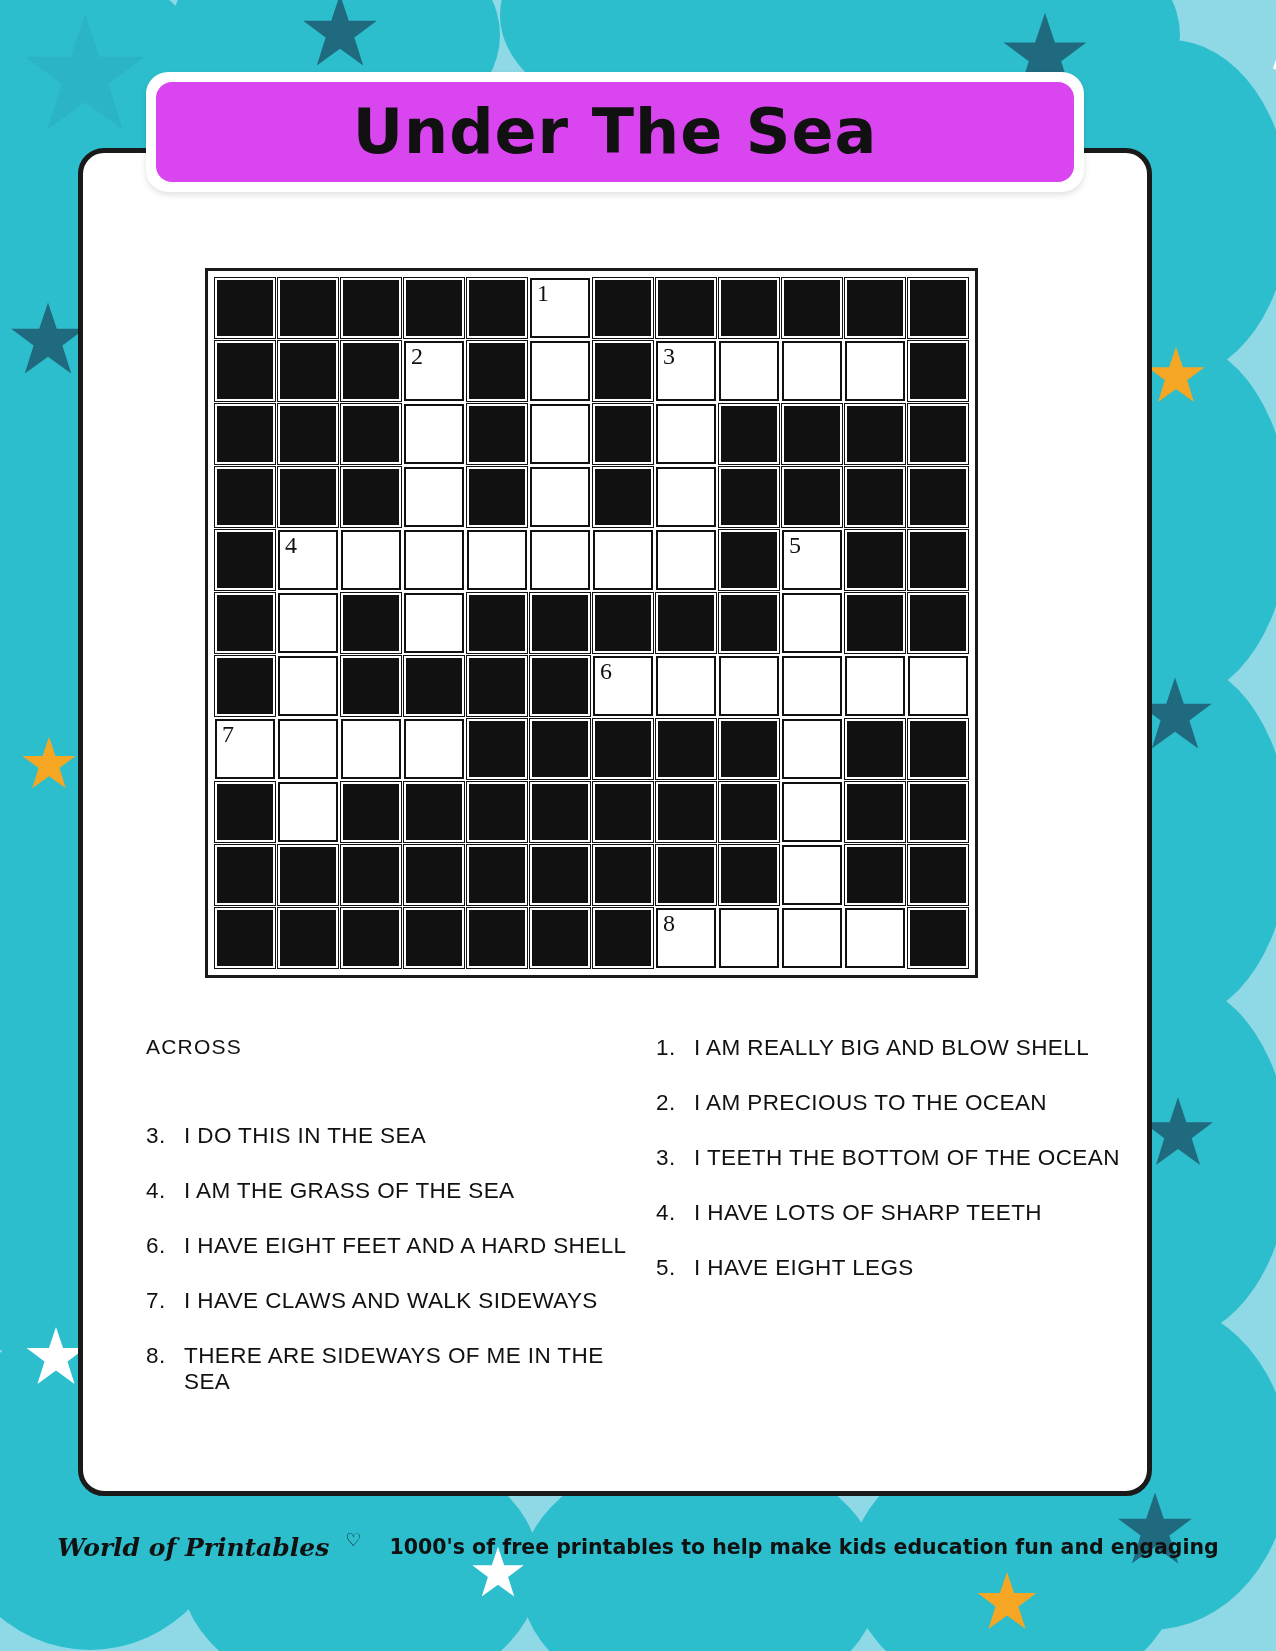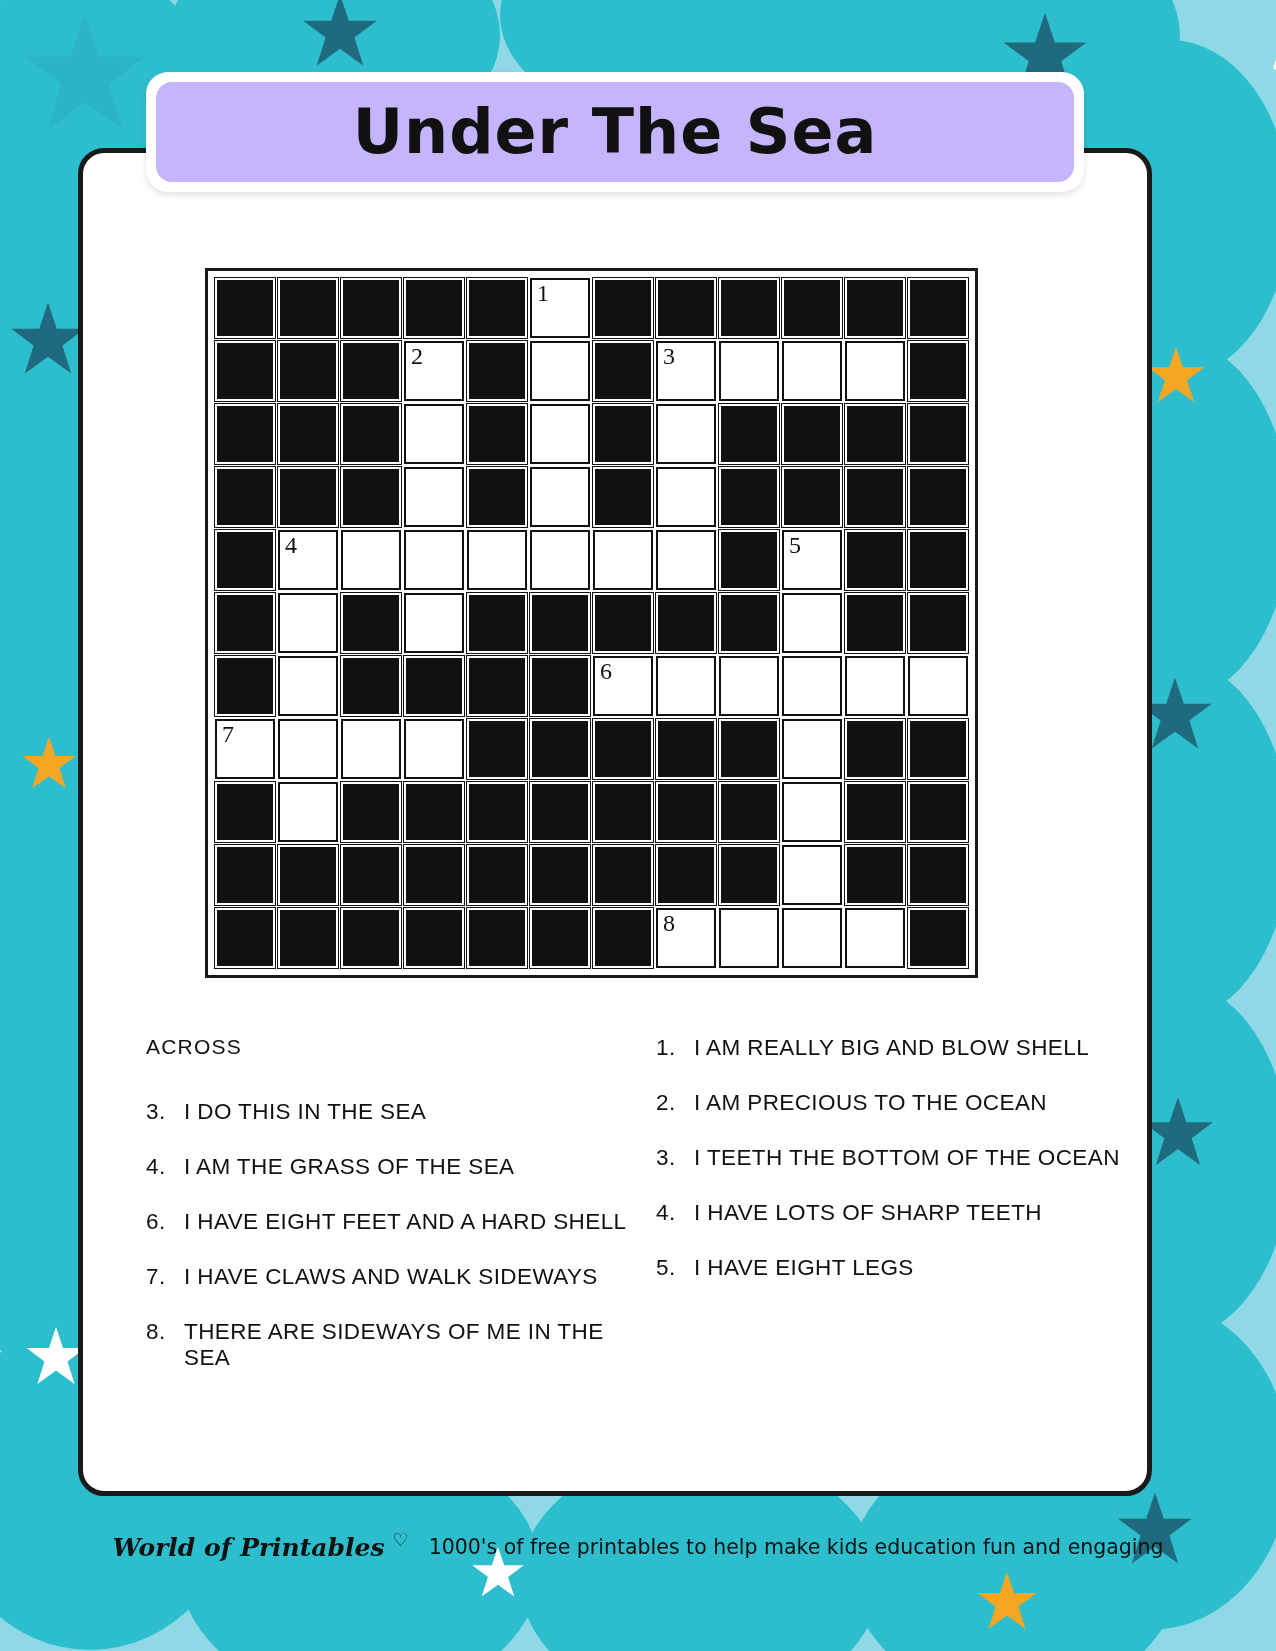--- a/index.html
+++ b/index.html
@@ -64,21 +64,21 @@
     background: #ffffff;
     border-radius: 22px;
     z-index: 6;
     box-shadow: 0 3px 6px rgba(0,0,0,0.12);
     padding: 10px;
     box-sizing: border-box;
   }
   #title-inner {
     width: 100%;
     height: 100%;
-    background: #c4b5fd;
+    background: #d946ef;
     border-radius: 16px;
     display: flex;
     align-items: center;
     justify-content: center;
   }
   #title-text {
     font-family: "DejaVu Sans", sans-serif;
     font-weight: bold;
     font-size: 62px;
     color: #111111;
@@ -144,21 +144,21 @@
   }
   .clue-col {
     width: 510px;
   }
   .clue-col.right { width: 470px; }
   .clue-heading {
     font-family: "Liberation Sans", sans-serif;
     font-size: 21px;
     letter-spacing: 1.2px;
     color: #111111;
-    margin-bottom: 40px;
+    margin-bottom: 64px;
   }
   .clue-row {
     display: flex;
     margin-bottom: 29px;
     font-size: 22.5px;
     color: #111111;
     letter-spacing: 0.4px;
   }
   .clue-num {
     width: 38px;
@@ -170,40 +170,40 @@
   #footer {
     position: absolute;
     left: 0;
     top: 1512px;
     width: 1276px;
     height: 70px;
     z-index: 8;
     display: flex;
     align-items: center;
     justify-content: center;
-    gap: 14px;
+    gap: 22px;
   }
   #brand {
     font-family: "DejaVu Serif", serif;
     font-style: italic;
     font-weight: bold;
     font-size: 25px;
     color: #111111;
     white-space: nowrap;
   }
   #heart {
     font-size: 18px;
     color: #111111;
     position: relative;
     top: -7px;
     left: -6px;
   }
   #tagline {
     font-family: "DejaVu Sans", sans-serif;
-    font-weight: normal;
+    font-weight: bold;
     font-size: 20.5px;
     color: #111111;
     white-space: nowrap;
   }
 </style>
 </head>
 <body>
 
 <div id="page">
 

